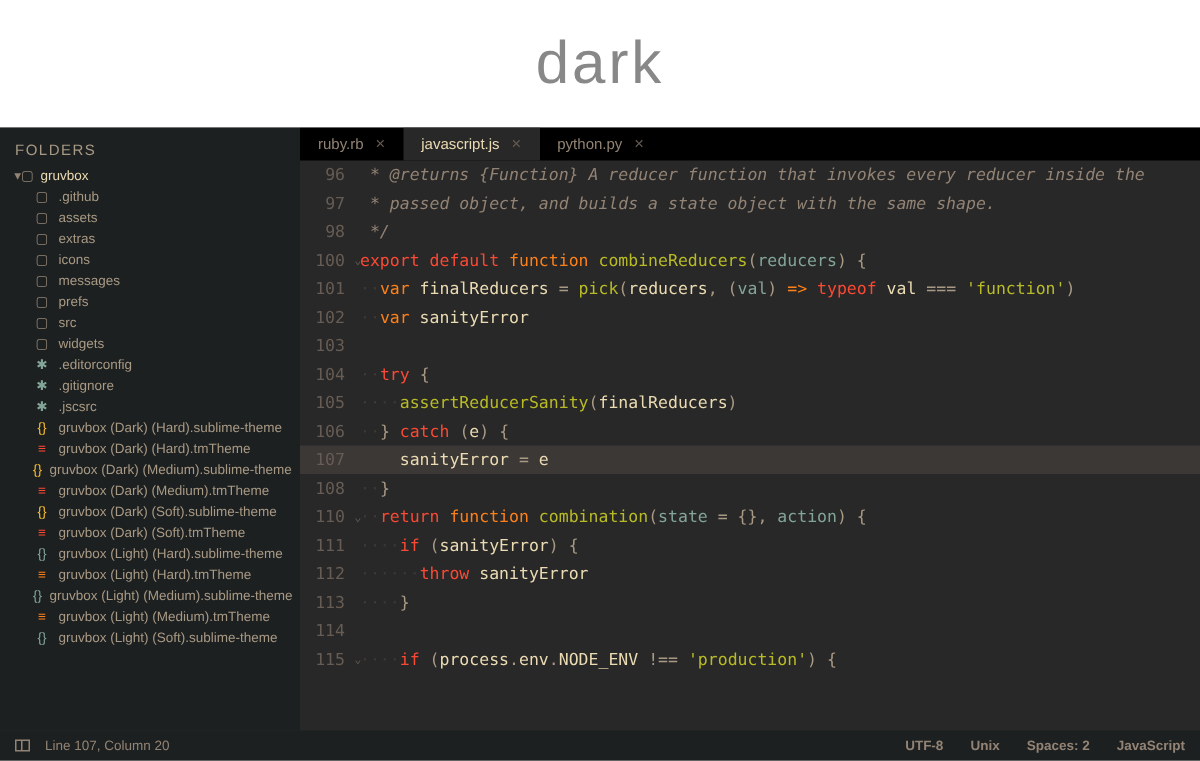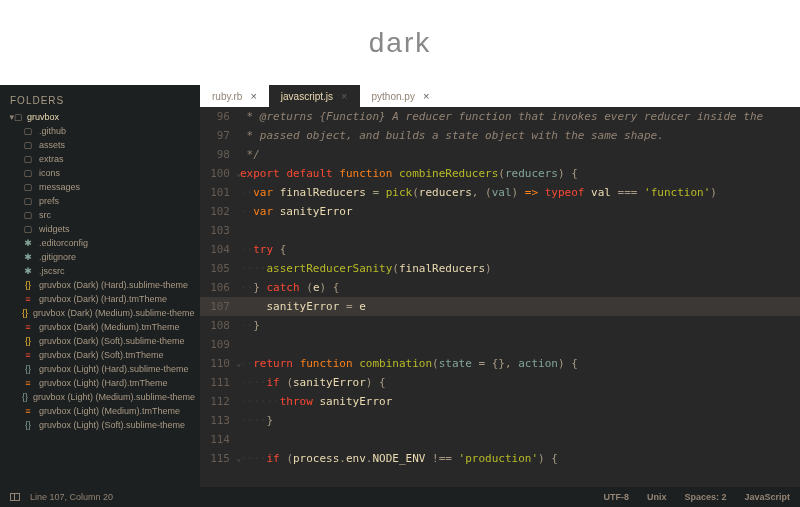--- a/index.html
+++ b/index.html
@@ -1,34 +1,34 @@
 <!DOCTYPE html>
 <html><head>
 <meta charset="utf-8">
 <style>
 * { margin: 0; padding: 0; box-sizing: border-box; }
 body { font-family: -apple-system, "Segoe UI", sans-serif; width: 800px; height: 507px; overflow: hidden; background: #fff; }
 .header { height: 85px; display: flex; align-items: center; justify-content: center; background: #fff; }
-.header-title { font-size: 28px; font-weight: 200; color: #888; letter-spacing: 2px; }
+.header-title { font-size: 40px; font-weight: 200; color: #888; letter-spacing: 2px; }
 .editor { height: 422px; display: flex; flex-direction: column; background: #282828; color: #ebdbb2; font-size: 10px; }
 .main { flex: 1; display: flex; overflow: hidden; }
 .sidebar { width: 200px; background: #1d2021; padding: 6px 0; overflow: hidden; font-size: 9px; }
 .sidebar-heading { color: #a89984; font-size: 10px; padding: 4px 10px; letter-spacing: 1px; }
 .tree-item { display: flex; align-items: center; padding: 2px 10px; color: #a89984; font-size: 9px; cursor: pointer; white-space: nowrap; overflow: hidden; text-overflow: ellipsis; }
 .tree-item.root { color: #ebdbb2; }
 .tree-icon { width: 12px; display: inline-flex; justify-content: center; margin-right: 5px; font-size: 9px; }
 .tree-item.indent1 { padding-left: 22px; }
 .ic-folder { color: #928374; }
 .ic-conf { color: #83a598; }
 .ic-braces-y { color: #fabd2f; }
 .ic-settings-r { color: #fb4934; }
 .ic-settings-o { color: #fe8019; }
 .ic-braces-b { color: #83a598; }
 .code-area { flex: 1; display: flex; flex-direction: column; background: #282828; overflow: hidden; }
-.tabs { display: flex; height: 22px; background: #ffffff; }
+.tabs { display: flex; height: 22px; background: #000000; }
 .tab { display: flex; align-items: center; gap: 8px; padding: 0 12px; color: #928374; font-size: 10px; cursor: pointer; }
 .tab.active { background: #282828; color: #ebdbb2; }
 .tab-close { font-size: 11px; color: #665c54; }
 .code { flex: 1; font-family: Consolas, Menlo, monospace; font-size: 11px; line-height: 19px; overflow: hidden; }
 .line { display: flex; white-space: pre; }
 .line.hl { background: #3c3836; }
 .gutter { width: 40px; text-align: right; padding-right: 10px; color: #665c54; user-select: none; position: relative; }
 .fold { position: absolute; right: -1px; color: #665c54; font-size: 8px; }
 .content { flex: 1; overflow: hidden; }
 .c-comment { color: #928374; font-style: italic; }
@@ -175,21 +175,20 @@
           <div class="line"><div class="gutter">98</div><div class="content"><span class="c-comment"> */</span></div></div>
           <div class="line"><div class="gutter">100<span class="fold">⌄</span></div><div class="content"><span class="c-kw">export</span><span class="c-prop"> </span><span class="c-kw">default</span><span class="c-prop"> </span><span class="c-storage">function</span><span class="c-prop"> </span><span class="c-fn">combineReducers</span><span class="c-punc">(</span><span class="c-param">reducers</span><span class="c-punc">)</span><span class="c-prop"> </span><span class="c-punc">{</span></div></div>
           <div class="line"><div class="gutter">101</div><div class="content"><span class="c-ws">··</span><span class="c-storage">var</span><span class="c-prop"> finalReducers </span><span class="c-punc">=</span><span class="c-prop"> </span><span class="c-fn">pick</span><span class="c-punc">(</span><span class="c-prop">reducers</span><span class="c-punc">, (</span><span class="c-param">val</span><span class="c-punc">)</span><span class="c-prop"> </span><span class="c-storage">=&gt;</span><span class="c-prop"> </span><span class="c-kw">typeof</span><span class="c-prop"> val </span><span class="c-punc">===</span><span class="c-prop"> </span><span class="c-str">'function'</span><span class="c-punc">)</span></div></div>
           <div class="line"><div class="gutter">102</div><div class="content"><span class="c-ws">··</span><span class="c-storage">var</span><span class="c-prop"> sanityError</span></div></div>
           <div class="line"><div class="gutter">103</div><div class="content"></div></div>
           <div class="line"><div class="gutter">104</div><div class="content"><span class="c-ws">··</span><span class="c-kw">try</span><span class="c-prop"> </span><span class="c-punc">{</span></div></div>
           <div class="line"><div class="gutter">105</div><div class="content"><span class="c-ws">····</span><span class="c-fn">assertReducerSanity</span><span class="c-punc">(</span><span class="c-prop">finalReducers</span><span class="c-punc">)</span></div></div>
           <div class="line"><div class="gutter">106</div><div class="content"><span class="c-ws">··</span><span class="c-punc">}</span><span class="c-prop"> </span><span class="c-kw">catch</span><span class="c-prop"> </span><span class="c-punc">(</span><span class="c-prop">e</span><span class="c-punc">)</span><span class="c-prop"> </span><span class="c-punc">{</span></div></div>
           <div class="line hl"><div class="gutter">107</div><div class="content"><span class="c-ws">····</span><span class="c-prop">sanityError </span><span class="c-punc">=</span><span class="c-prop"> e</span></div></div>
           <div class="line"><div class="gutter">108</div><div class="content"><span class="c-ws">··</span><span class="c-punc">}</span></div></div>
-          <div class="line"><div class="gutter">109</div><div class="content"></div></div>
           <div class="line"><div class="gutter">110<span class="fold">⌄</span></div><div class="content"><span class="c-ws">··</span><span class="c-kw">return</span><span class="c-prop"> </span><span class="c-storage">function</span><span class="c-prop"> </span><span class="c-fn">combination</span><span class="c-punc">(</span><span class="c-param">state</span><span class="c-prop"> </span><span class="c-punc">=</span><span class="c-prop"> </span><span class="c-punc">{}, </span><span class="c-param">action</span><span class="c-punc">)</span><span class="c-prop"> </span><span class="c-punc">{</span></div></div>
           <div class="line"><div class="gutter">111</div><div class="content"><span class="c-ws">····</span><span class="c-kw">if</span><span class="c-prop"> </span><span class="c-punc">(</span><span class="c-prop">sanityError</span><span class="c-punc">)</span><span class="c-prop"> </span><span class="c-punc">{</span></div></div>
           <div class="line"><div class="gutter">112</div><div class="content"><span class="c-ws">······</span><span class="c-kw">throw</span><span class="c-prop"> sanityError</span></div></div>
           <div class="line"><div class="gutter">113</div><div class="content"><span class="c-ws">····</span><span class="c-punc">}</span></div></div>
           <div class="line"><div class="gutter">114</div><div class="content"></div></div>
           <div class="line"><div class="gutter">115<span class="fold">⌄</span></div><div class="content"><span class="c-ws">····</span><span class="c-kw">if</span><span class="c-prop"> </span><span class="c-punc">(</span><span class="c-prop">process</span><span class="c-punc">.</span><span class="c-prop">env</span><span class="c-punc">.</span><span class="c-prop">NODE_ENV </span><span class="c-punc">!==</span><span class="c-prop"> </span><span class="c-str">'production'</span><span class="c-punc">)</span><span class="c-prop"> </span><span class="c-punc">{</span></div></div>
         </div>
     </section>
   </div>
 

